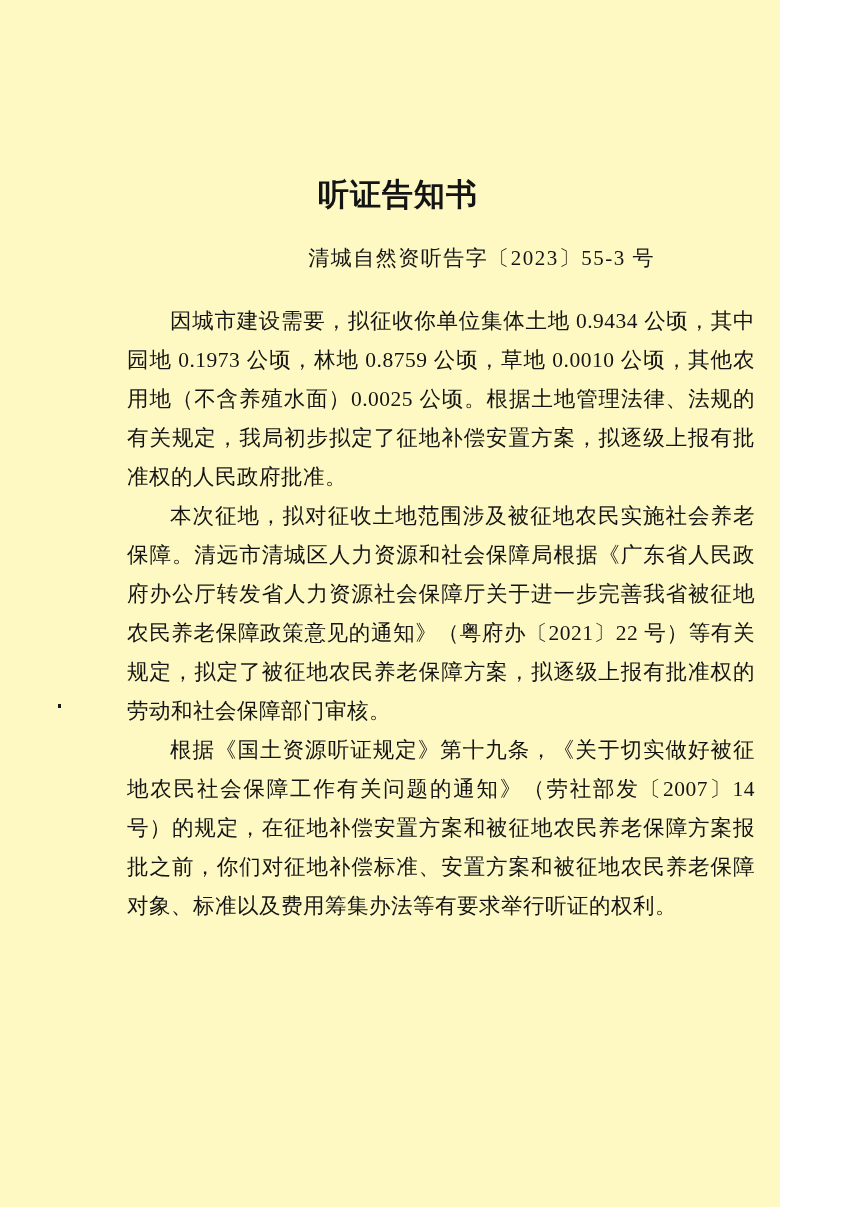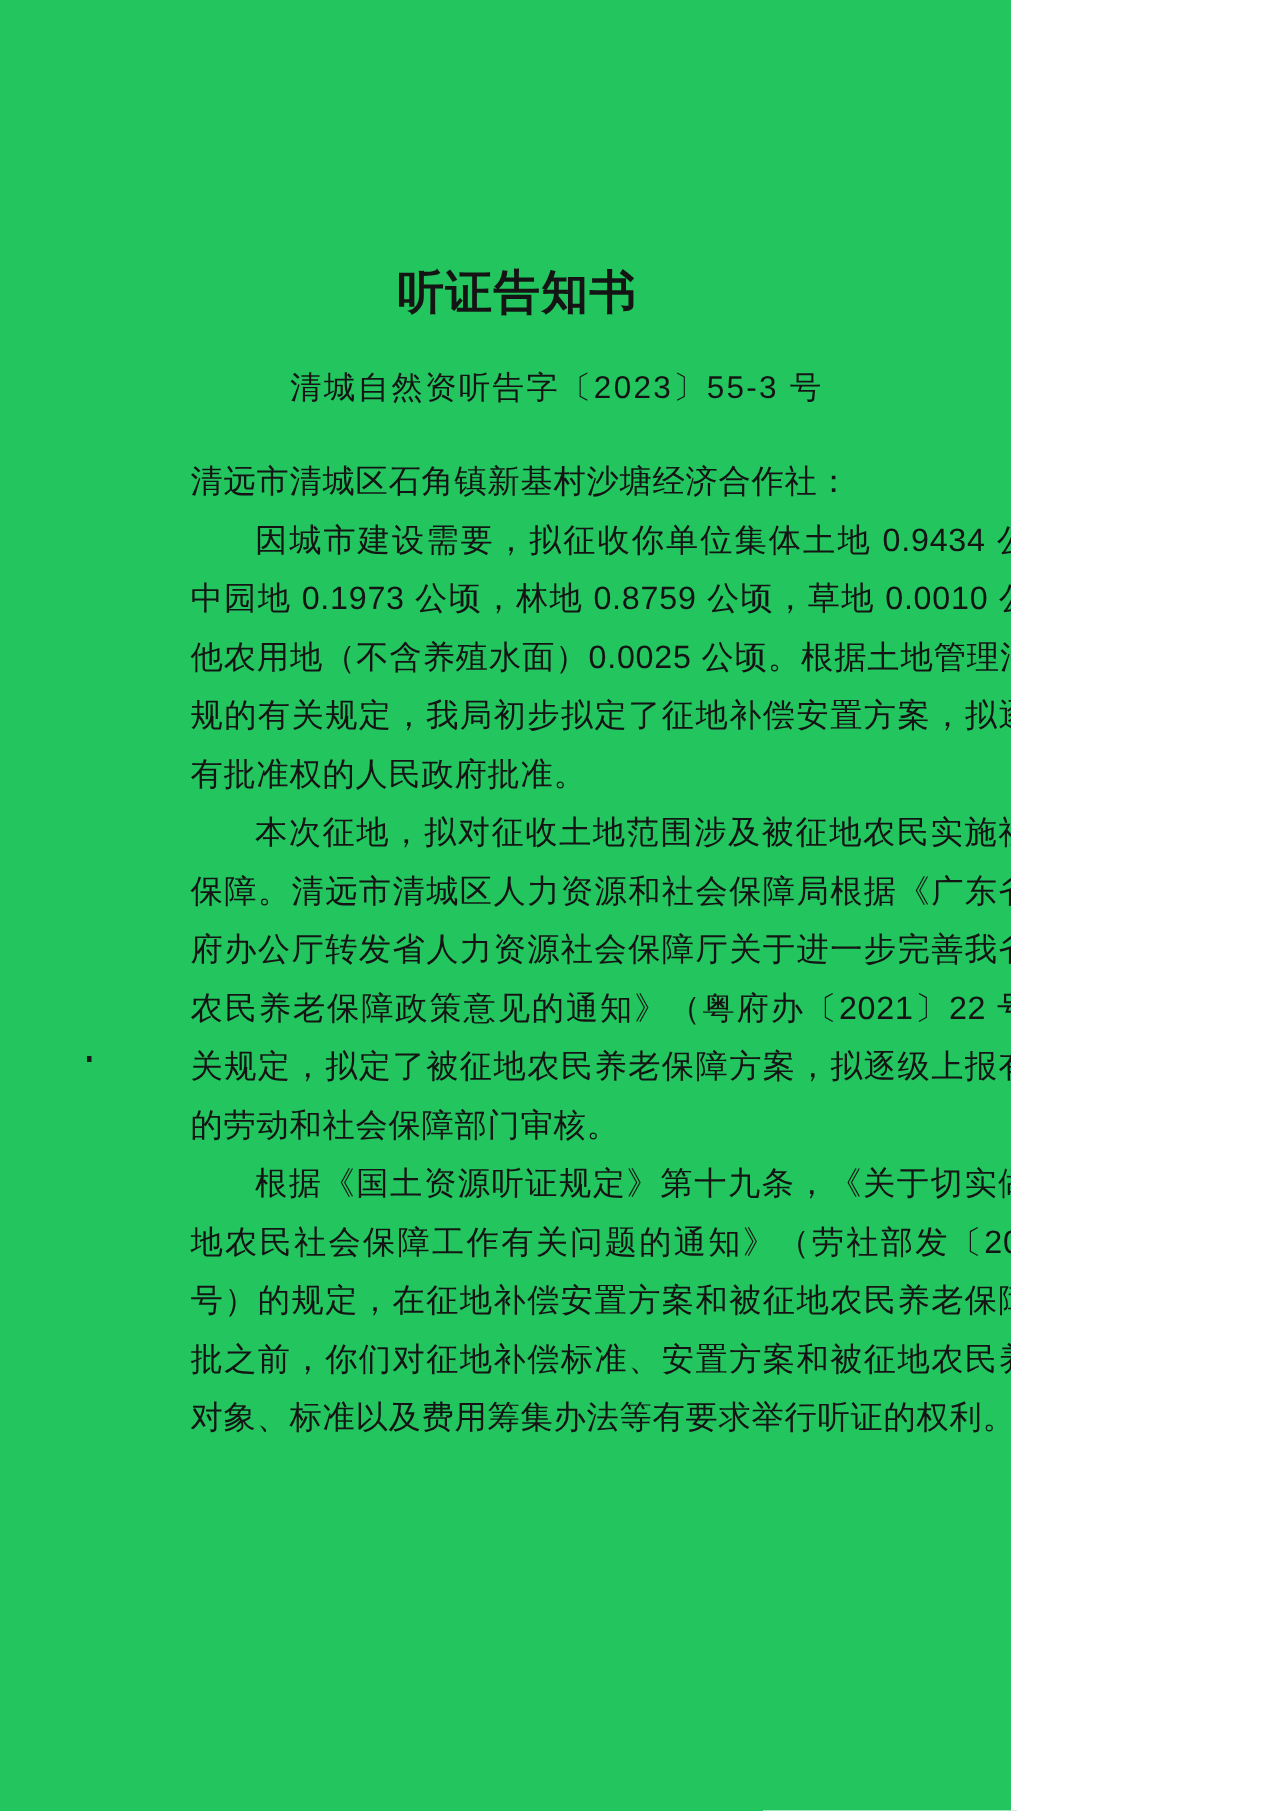--- a/index.html
+++ b/index.html
@@ -2,25 +2,25 @@
 <html><head>
 <meta charset="utf-8">
 <style>
   html, body {
     margin: 0;
     padding: 0;
     background: #ffffff;
   }
   .page {
     position: relative;
-    width: 674px;
+    width: 780px;
     height: 1207px;
-    background: #22c55e;
+    background: #fef9c3;
     color: #141414;
-    font-family: Liberation Sans, sans-serif;
+    font-family: Liberation Serif, serif;
     overflow: hidden;
   }
   .doc-title {
     position: absolute;
     top: 174px;
     left: 0;
     right: 0;
     margin: 0;
     text-align: center;
     font-size: 31px;
@@ -71,21 +71,20 @@
 </head>
 <body>
 
 <div class="page">
 
   <h1 class="doc-title">听证告知书</h1>
 
   <div class="doc-number">清城自然资听告字〔2023〕55-3 号</div>
 
   <div class="content">
-    <p class="addressee">清远市清城区石角镇新基村沙塘经济合作社：</p>
     <p class="para">因城市建设需要，拟征收你单位集体土地 0.9434 公顷，其中园地 0.1973 公顷，林地 0.8759 公顷，草地 0.0010 公顷，其他农用地（不含养殖水面）0.0025 公顷。根据土地管理法律、法规的有关规定，我局初步拟定了征地补偿安置方案，拟逐级上报有批准权的人民政府批准。</p>
     <p class="para">本次征地，拟对征收土地范围涉及被征地农民实施社会养老保障。清远市清城区人力资源和社会保障局根据《广东省人民政府办公厅转发省人力资源社会保障厅关于进一步完善我省被征地农民养老保障政策意见的通知》（粤府办〔2021〕22 号）等有关规定，拟定了被征地农民养老保障方案，拟逐级上报有批准权的劳动和社会保障部门审核。</p>
     <p class="para">根据《国土资源听证规定》第十九条，《关于切实做好被征地农民社会保障工作有关问题的通知》（劳社部发〔2007〕14 号）的规定，在征地补偿安置方案和被征地农民养老保障方案报批之前，你们对征地补偿标准、安置方案和被征地农民养老保障对象、标准以及费用筹集办法等有要求举行听证的权利。</p>
   </div>
 
   <div class="speck"></div>
 
 </div>
 
 </body></html>

